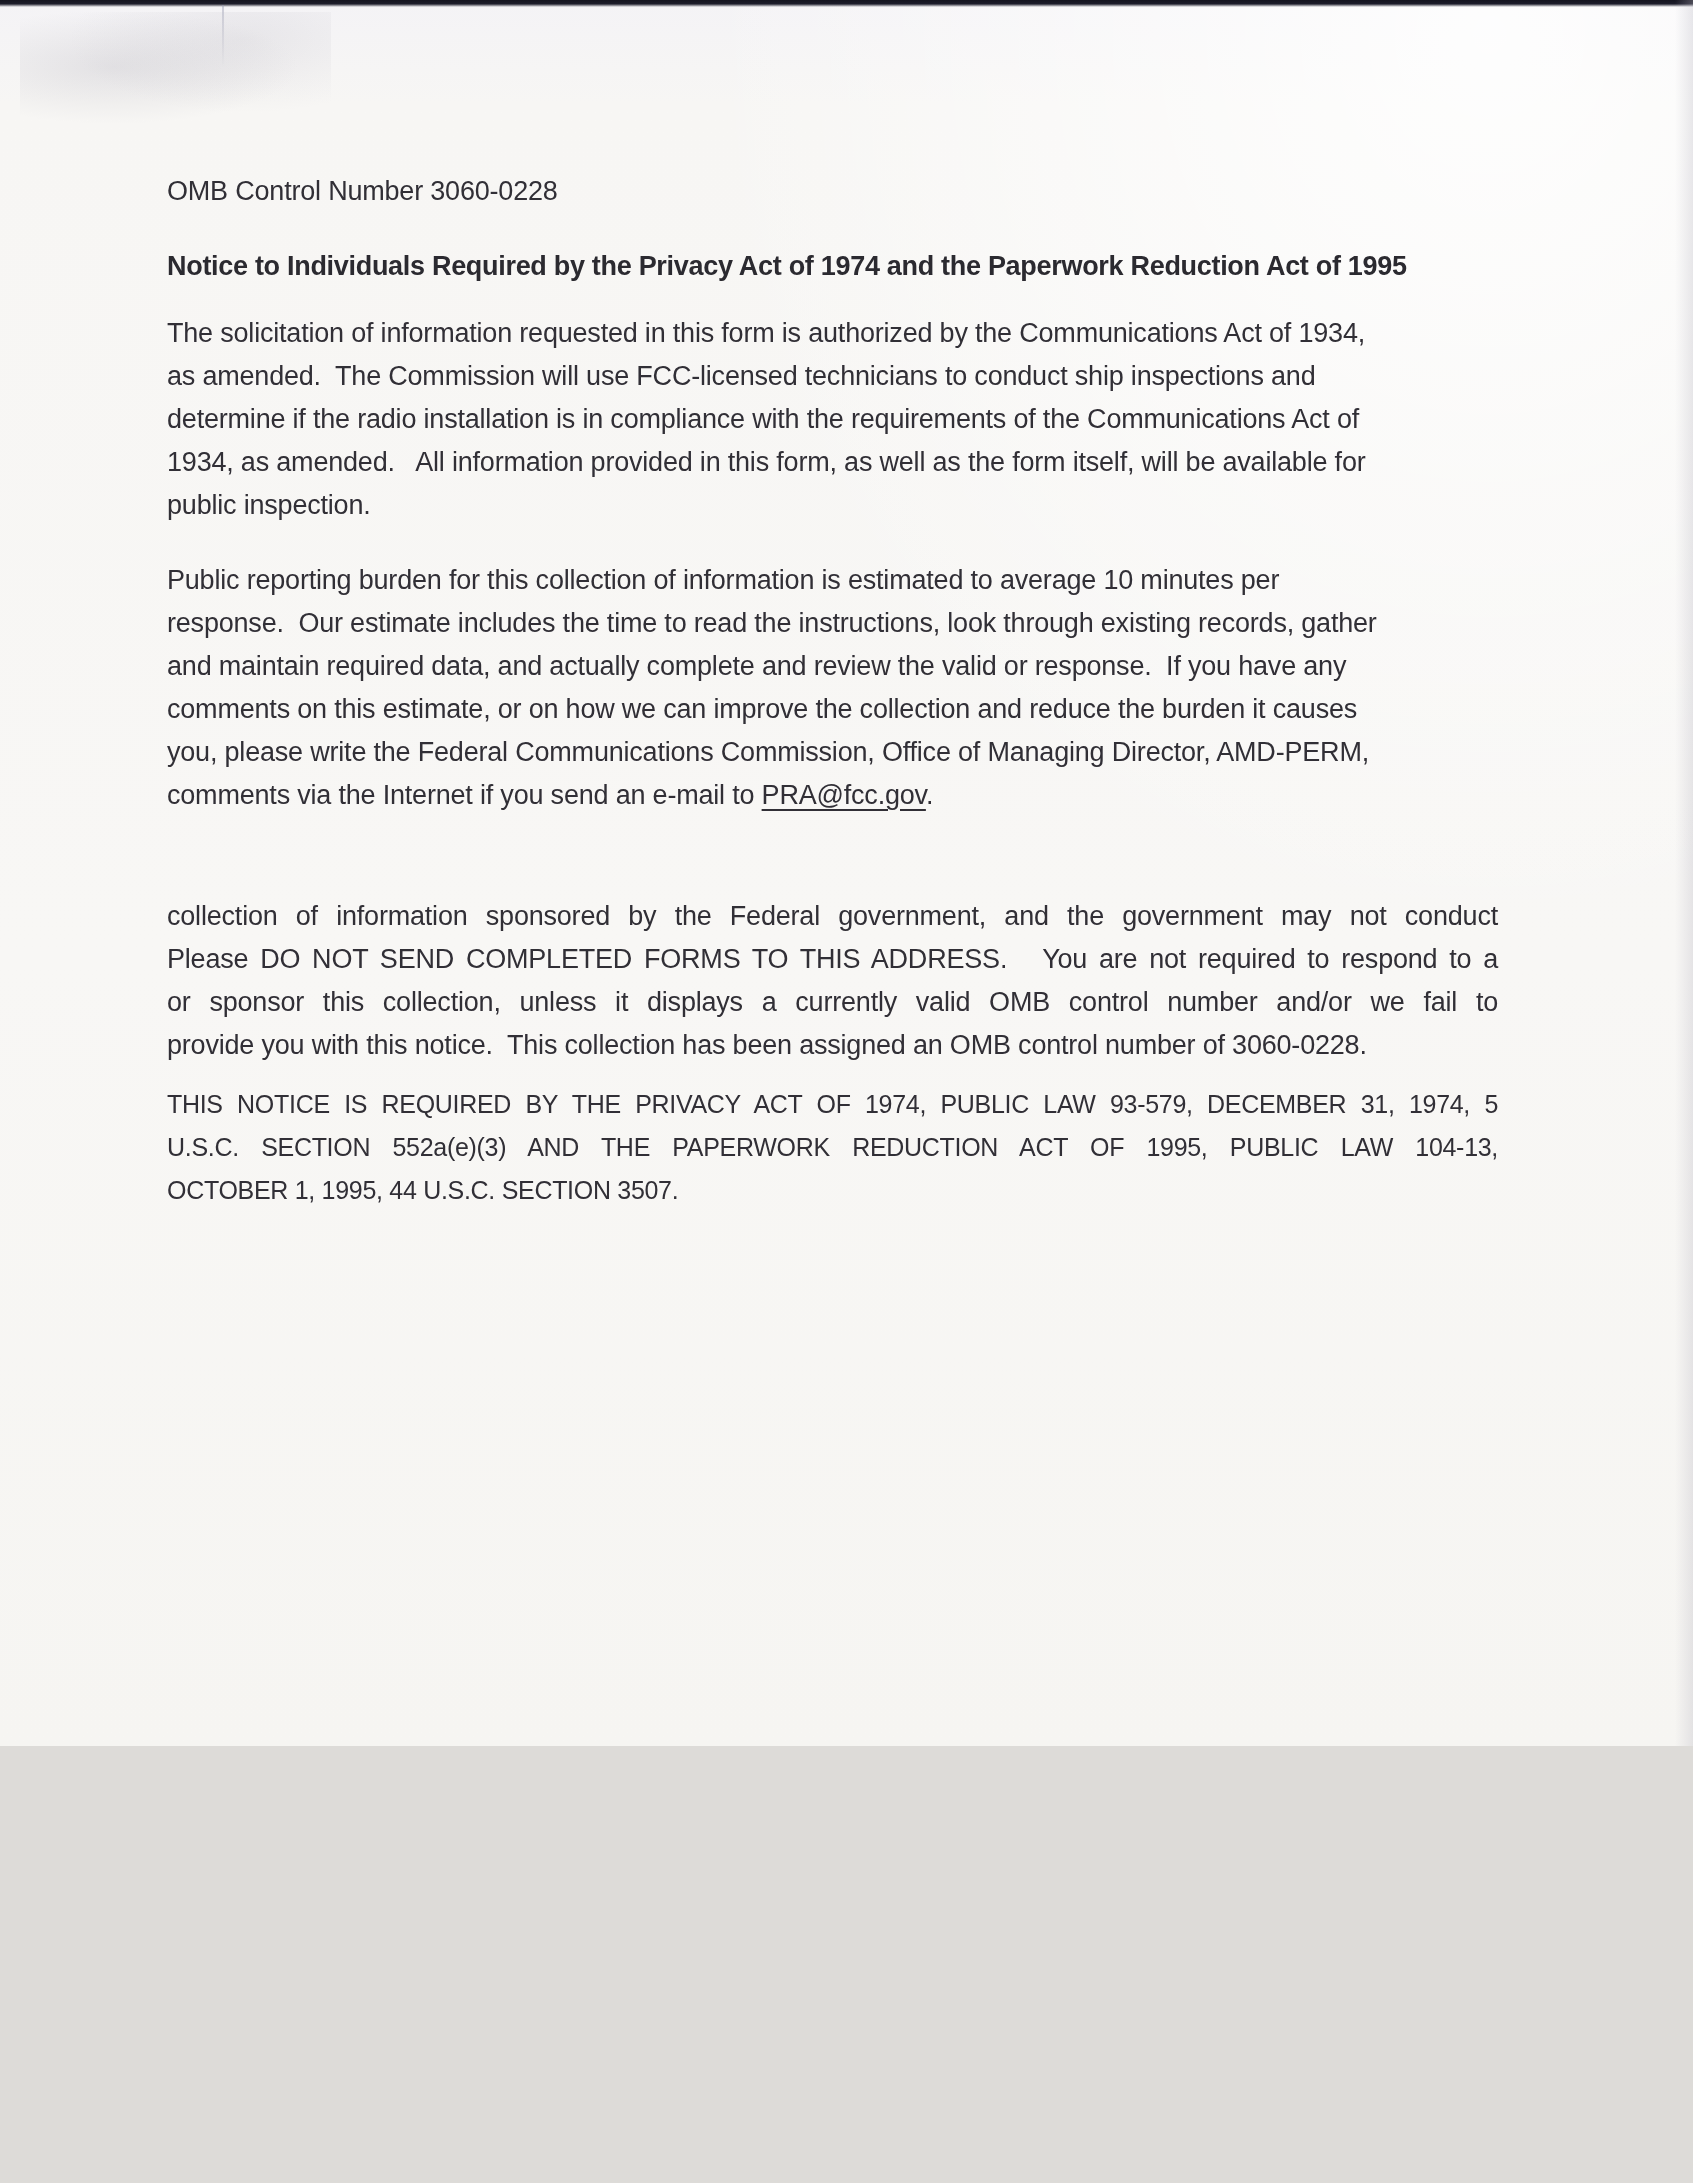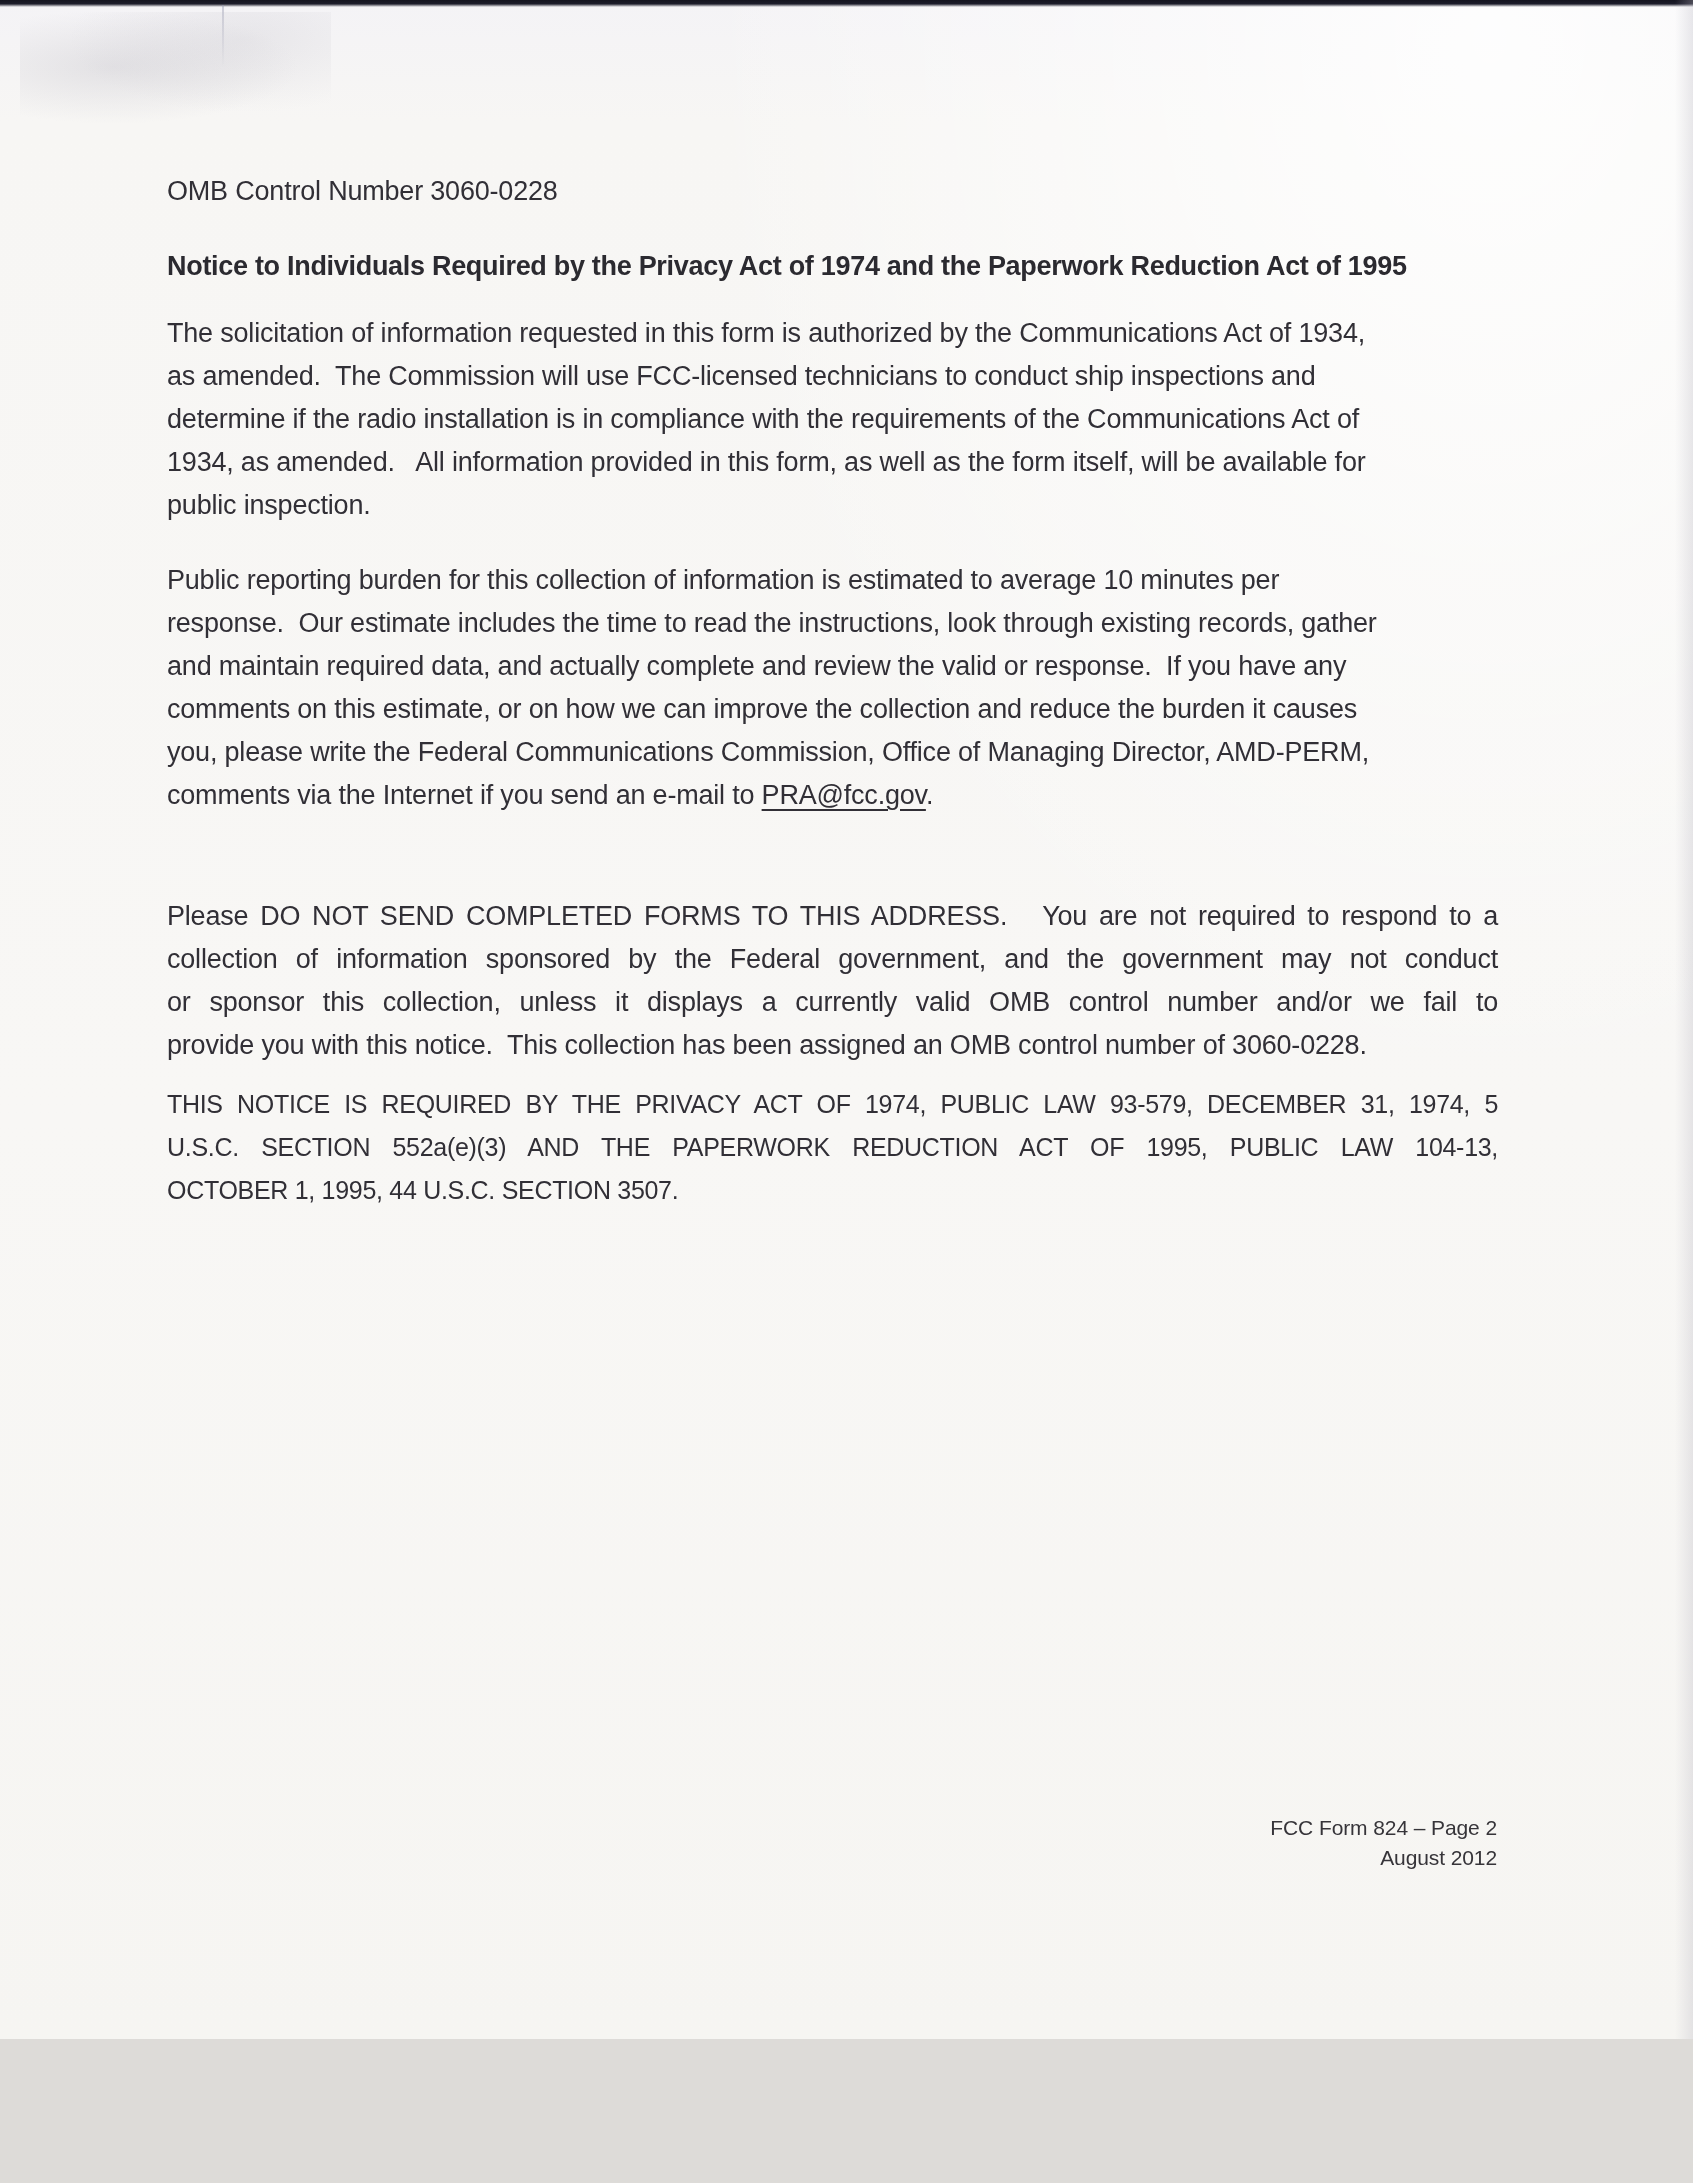--- a/index.html
+++ b/index.html
@@ -1,19 +1,19 @@
 <!DOCTYPE html>
 <html style="font-size:10.8px"><head>
 <meta charset="utf-8">
 <style>
   html, body { margin: 0; padding: 0; background: #dddbd8; }
   .page {
     position: relative;
     width: 1693px;
-    height: 2039px;
+    height: 1746px;
     margin: 0 auto;
     background:
       radial-gradient(ellipse at 88% 2%, rgba(255,255,255,0.85), rgba(255,255,255,0) 38%),
       linear-gradient(180deg, #f4f3f6 0%, #f7f6f4 6%, #f8f7f5 55%, #f6f5f2 100%);
     font-family: "Liberation Sans", sans-serif;
     color: #312f36;
     overflow: hidden;
   }
 
   
@@ -99,22 +99,22 @@
   <div class="para" id="p2">
     <div class="line">Public reporting burden for this collection of information is estimated to average 10 minutes per</div>
     <div class="line">response.  Our estimate includes the time to read the instructions, look through existing records, gather</div>
     <div class="line">and maintain required data, and actually complete and review the valid or response.  If you have any</div>
     <div class="line">comments on this estimate, or on how we can improve the collection and reduce the burden it causes</div>
     <div class="line">you, please write the Federal Communications Commission, Office of Managing Director, AMD-PERM,</div>
     <div class="line"><span>comments via the Internet if you send an e-mail to </span><a class="email-link">PRA@fcc.gov</a><span>.</span></div>
   </div>
 
   <div class="para" id="p3">
+    <div class="line just">collection of information sponsored by the Federal government, and the government may not conduct</div>
     <div class="line just">Please DO NOT SEND COMPLETED FORMS TO THIS ADDRESS.   You are not required to respond to a</div>
-    <div class="line just">collection of information sponsored by the Federal government, and the government may not conduct</div>
     <div class="line just">or sponsor this collection, unless it displays a currently valid OMB control number and/or we fail to</div>
     <div class="line">provide you with this notice.  This collection has been assigned an OMB control number of 3060-0228.</div>
   </div>
 
   <div class="para" id="p4">
     <div class="line just">THIS NOTICE IS REQUIRED BY THE PRIVACY ACT OF 1974, PUBLIC LAW 93-579, DECEMBER 31, 1974, 5</div>
     <div class="line just">U.S.C. SECTION 552a(e)(3) AND THE PAPERWORK REDUCTION ACT OF 1995, PUBLIC LAW 104-13,</div>
     <div class="line">OCTOBER 1, 1995, 44 U.S.C. SECTION 3507.</div>
   </div>
 

